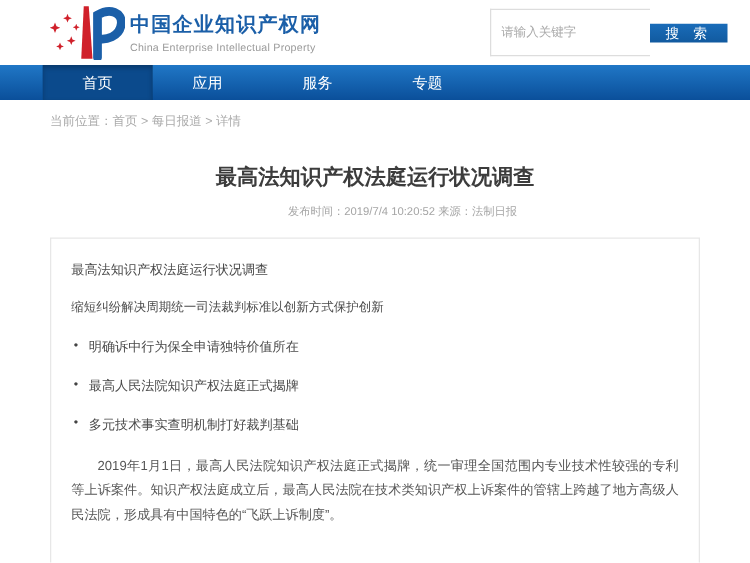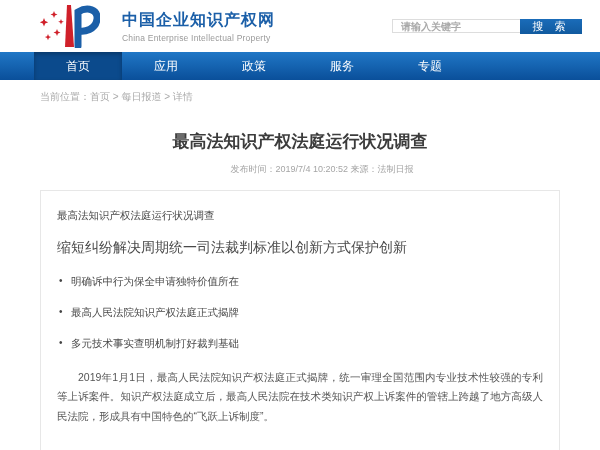--- a/index.html
+++ b/index.html
@@ -3,26 +3,26 @@
 <meta charset="utf-8">
 <style>
   * { margin:0; padding:0; box-sizing:border-box; }
   html,body { width:600px; height:450px; overflow:hidden; background:#fff;
     font-family:"Liberation Sans","DejaVu Sans",sans-serif; }
 
   
   .header { height:52px; display:flex; align-items:center; padding:0 18px 0 34px; background:#fff; }
   .logo-wrap { display:flex; align-items:center; }
   .logo-svg { width:66px; height:44px; display:block; }
-  .site-text { margin-left:22px; }
+  .site-text { margin-left:4px; }
   .site-name { font-size:16px; font-weight:bold; color:#1b5fa8; letter-spacing:1px; }
   .site-name-en { font-size:8.5px; color:#9a9a9a; margin-top:2px; letter-spacing:0.2px; }
   .search-area { margin-left:auto; display:flex; align-items:center; }
-  .search-input { width:128px; height:14px; border:1px solid #ddd; border-right:none;
-    padding:0 8px; font-size:10px; color:#333; outline:none;font-weight:bold; }
+  .search-input { width:128px; height:38px; border:1px solid #ddd; border-right:none;
+    padding:0 8px; font-size:10px; color:#333; outline:none; }
   .search-input::placeholder { color:#aaa; }
   .search-btn { width:62px; height:15px; border:none; cursor:pointer; color:#fff;
     font-size:11px; letter-spacing:4px; background:linear-gradient(#1a6cb9,#115a9f); }
 
   
   .nav { height:28px; background:linear-gradient(#2077c6,#0a4f9a); display:flex; padding-left:34px; }
   .nav-item { width:88px; height:28px; line-height:28px; text-align:center; color:#fff;
     font-size:12px; cursor:pointer; }
   .nav-item.active { background:#0b4a8c; box-shadow:inset 0 2px 4px rgba(0,0,0,0.25); }
 
@@ -32,21 +32,21 @@
   .crumb-link { cursor:pointer; }
 
   
   .article-title { margin-top:26px; text-align:center; font-size:17px; font-weight:bold; color:#3c3c3c; }
   .article-meta { margin-top:10px; text-align:center; font-size:9px; color:#a5a5a5;padding-left:44px; }
 
   
   .content-box { margin:14px 40px 0 40px; border:1px solid #e7e7e7; background:#fff;
     padding:18px 16px 30px 16px; }
   .content-heading { font-size:10.5px; color:#4a4a4a; margin-bottom:16px; }
-  .content-subheading { font-size:14px; color:#4a4a4a; margin-bottom:18px; }
+  .content-subheading { font-size:10px; color:#4a4a4a; margin-bottom:18px; }
   .bullet-list { list-style:none; margin:0 0 14px 0; }
   .bullet-item { font-size:10.5px; color:#4a4a4a; margin-bottom:17px; padding-left:14px; position:relative; }
   .bullet-item::before { content:"•"; position:absolute; left:2px; top:0; color:#444; font-size:10px; }
   .body-para { font-size:10.5px; color:#555; line-height:1.85; text-indent:2em;
     margin-bottom:10px; text-align:justify; }
 </style>
 </head>
 <body>
 
 <div class="header">
@@ -69,21 +69,20 @@
   </div>
   <div class="search-area">
     <input class="search-input" type="text" placeholder="请输入关键字" style="">
     <button class="search-btn">搜 索</button>
   </div>
 </div>
 
 <div class="nav">
   <div class="nav-item active">首页</div>
   <div class="nav-item">应用</div>
-  <div class="nav-item">政策</div>
   <div class="nav-item">服务</div>
   <div class="nav-item">专题</div>
 </div>
 
 <div class="breadcrumb">
   <span>当前位置：</span><span class="crumb-link">首页</span><span> &gt; </span><span class="crumb-link">每日报道</span><span> &gt; </span><span>详情</span>
 </div>
 
 <h1 class="article-title">最高法知识产权法庭运行状况调查</h1>
 <div class="article-meta">发布时间：2019/7/4 10:20:52 来源：法制日报</div>

